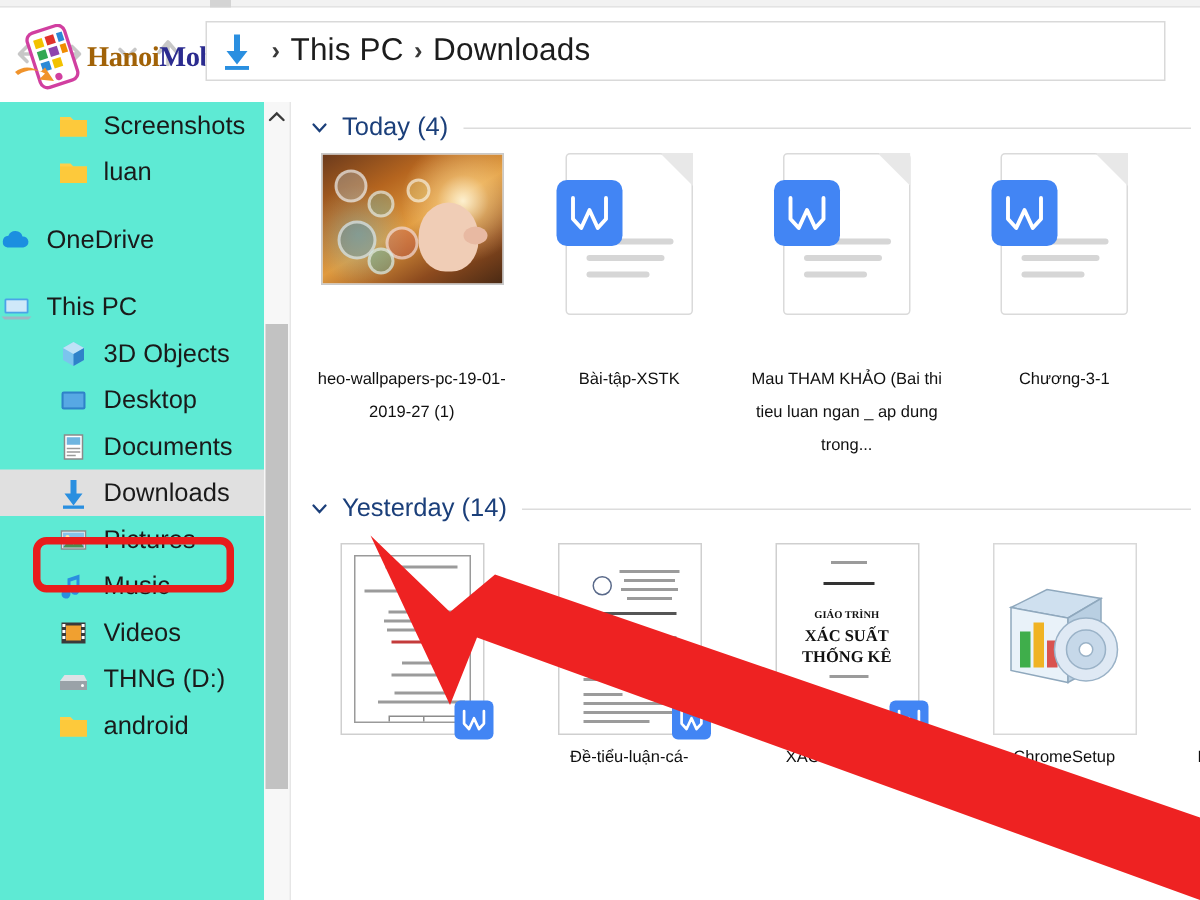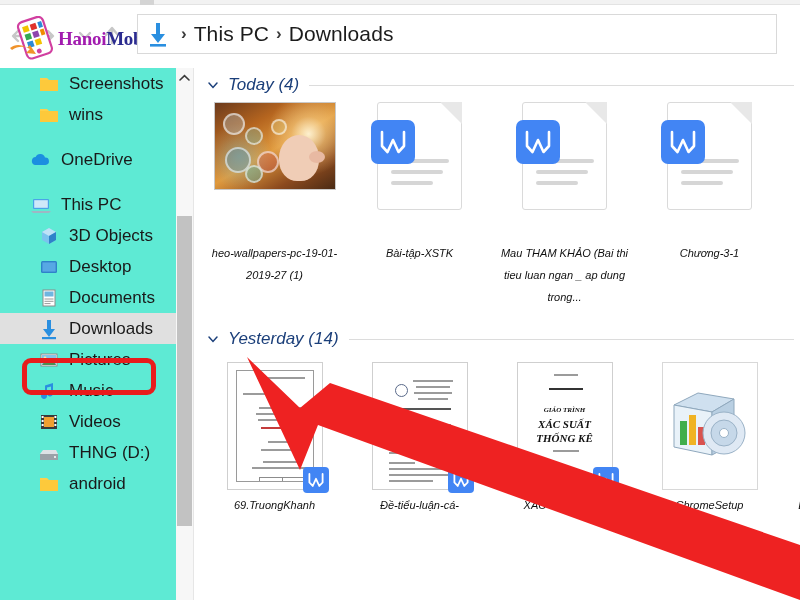--- a/index.html
+++ b/index.html
@@ -26,42 +26,42 @@
   .crumb { font-size:21px; color:#1c1c1c; letter-spacing:.1px; }
 
   
   .navarrows { position:absolute; left:8px; top:16px; width:130px; height:40px; opacity:.55;}
   .navarrows svg { display:block; }
 
   
   .watermark { position:absolute; left:6px; top:16px; width:170px; height:44px; }
   .wm-text { position:absolute; left:52px; top:12px; font-size:19px; font-weight:bold;
              font-family:"Liberation Serif", serif; letter-spacing:-.3px; }
-  .wm-hanoi { color:#a21caf; }
+  .wm-hanoi { color:#a16207; }
   .wm-mobile { color:#2b2b8f; }
 
   
   .sidebar { position:absolute; left:0; top:68px; width:176px; height:532px; background:#5eead4; overflow:hidden; }
-  .nav-item { position:relative; height:31px; display:flex; align-items:center; padding-left:30px; font-size:17px; color:#1a1a1a; }
+  .nav-item { position:relative; height:31px; display:flex; align-items:center; font-size:17px; color:#1a1a1a; }
   .nav-item.indent { padding-left:38px; }
   .nav-item.selected { background:#e0e0e0; }
   .nav-ico { width:22px; height:22px; margin-right:9px; flex:0 0 auto; position:relative; }
   .nav-label { white-space:nowrap; overflow:hidden; }
   .nav-gap { height:14px; }
 
   
   .sb-scroll { position:absolute; left:176px; top:68px; width:17px; height:532px; background:#f7f7f7; }
   .sb-up { position:absolute; left:0; top:0; width:17px; height:20px; display:flex;align-items:center;justify-content:center;}
   .sb-thumb { position:absolute; left:1px; top:148px; width:15px; height:310px; background:#c2c2c2; }
 
   
   .pane-div { position:absolute; left:193px; top:68px; width:1px; height:532px; background:#e6e6e6;}
 
   
-  .content { position:absolute; left:194px; top:68px; width:606px; height:532px; background:#fff; overflow:hidden;font-style:italic;}
+  .content { position:absolute; left:194px; top:68px; width:606px; height:532px; background:#fff; overflow:hidden;}
   .group-head { position:relative; height:34px; display:flex; align-items:center; padding-left:12px;}
   .grp-chev { width:14px; height:14px; margin-right:8px; flex:0 0 auto;}
   .grp-label { font-size:17px; color:#1b3f7a; white-space:nowrap;}
   .grp-rule { flex:1 1 auto; height:1px; background:#dcdcdc; margin-left:10px; margin-right:6px;}
 
   .grid { display:flex; padding-left:8px; }
   .tile { width:145px; display:flex; flex-direction:column; align-items:center; }
   .thumb-box { width:145px; height:140px; display:flex; align-items:flex-start; justify-content:center; }
   .tile-name { font-size:11px; line-height:22px; text-align:center; color:#101010; width:136px; word-wrap:break-word;}
 
@@ -181,21 +181,21 @@
       <span class="nav-label">Screenshots</span>
     </div>
 
     <div class="nav-item indent">
       <span class="nav-ico">
         <svg width="22" height="22" viewBox="0 0 22 22">
             <path d="M2 5 h7 l2 2 h9 v11 H2 z" fill="#ffd04a"></path>
             <path d="M2 7 h18 v11 H2 z" fill="#fdc93b"></path>
           </svg>
       </span>
-      <span class="nav-label">wins</span>
+      <span class="nav-label">luan</span>
     </div>
 
     <div class="nav-gap"></div>
 
     <div class="nav-item">
       <span class="nav-ico">
         <svg width="22" height="22" viewBox="0 0 22 22">
             <path d="M5 16 a4 4 0 0 1 .6 -7.9 A5 5 0 0 1 15 8.6 a3.6 3.6 0 0 1 .5 7.4 z" fill="#1b8fe0"></path>
           </svg>
       </span>
@@ -455,21 +455,20 @@
 
               </div>
             </div>
             <div class="wbadge">
               <svg width="18" height="16" viewBox="0 0 30 26">
                   <path d="M4 3 V17 L9.5 23 L15 11 L20.5 23 L26 17 V3" stroke="#fff" stroke-width="3" fill="none" stroke-linejoin="round" stroke-linecap="round"></path>
                 </svg>
             </div>
           </div>
         </div>
-        <div class="tile-name">69.TruongKhanh</div>
       </div>
 
       <div class="tile">
         <div class="thumb-box" style="height:132px;">
           <div class="docprev nob">
             <div class="inner">
               <div class="seal"></div>
               <div class="tl" style="top:10px; width:40px; left:32px;"></div>
               <div class="tl" style="top:16px; width:34px; left:35px;"></div>
               <div class="tl" style="top:22px; width:38px; left:33px;"></div>

